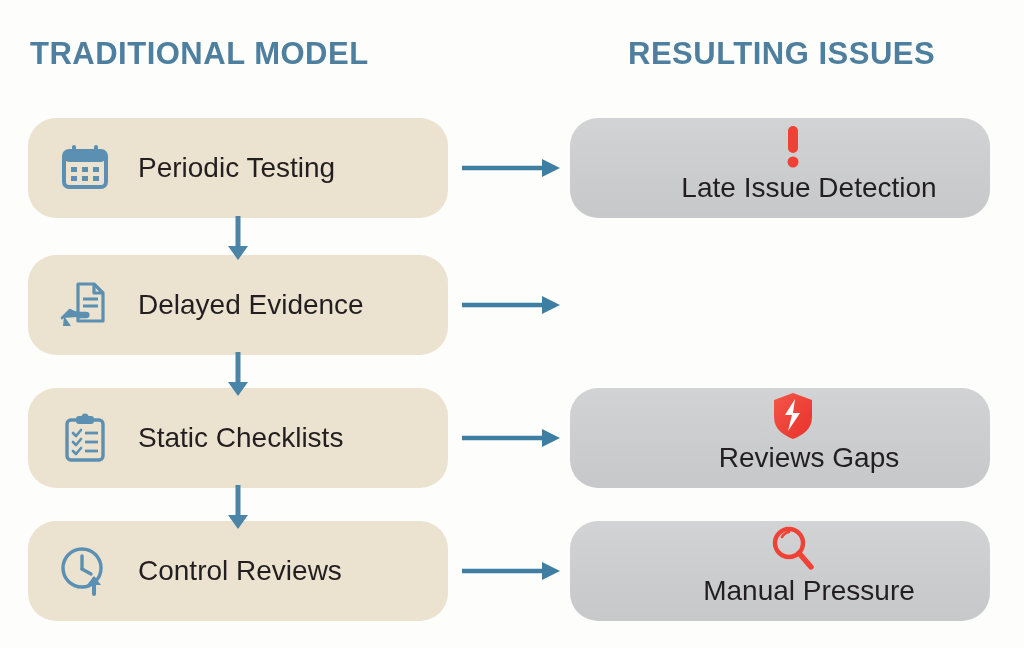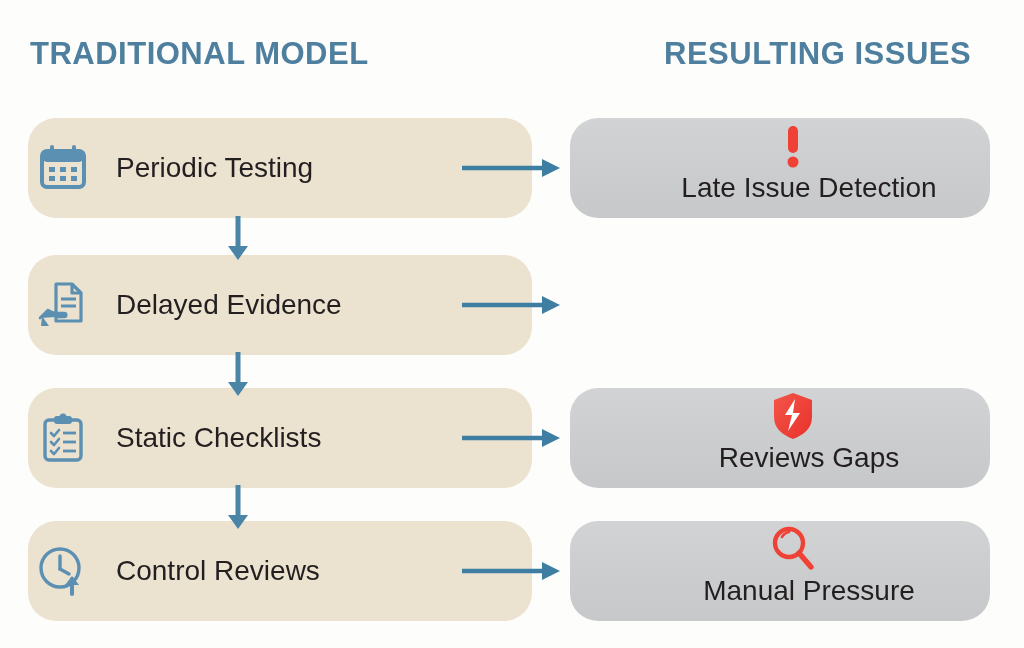--- a/index.html
+++ b/index.html
@@ -25,21 +25,21 @@
   
   .col-header {
     position: absolute;
     font-size: 31px;
     font-weight: bold;
     letter-spacing: 0.5px;
     color: #4e7f9e;
     white-space: nowrap;
   }
   .col-header.left  { left: 30px;  top: 36px; }
-  .col-header.right { left: 664px; top: 36px; }
+  .col-header.right { left: 628px; top: 36px; }
 
   
   .row {
     position: absolute;
     left: 0;
     width: 1024px;
     height: 100px;
   }
   .row-0 { top: 118px; }
   .row-1 { top: 255px; }
@@ -49,23 +49,23 @@
   .card {
     position: absolute;
     height: 100px;
     border-radius: 28px;
     display: flex;
     align-items: center;
     box-sizing: border-box;
   }
   .card.left {
     left: 28px;
-    width: 504px;
+    width: 420px;
     background: #ece2d0;
-    padding-left: 8px;
+    padding-left: 30px;
   }
   .card.right {
     left: 570px;
     width: 420px;
     background: linear-gradient(180deg, #d2d3d4 0%, #cbcccd 60%, #c7c8c9 100%);
     padding-left: 26px;
     flex-direction: column;
   }
 
   .card-icon {

